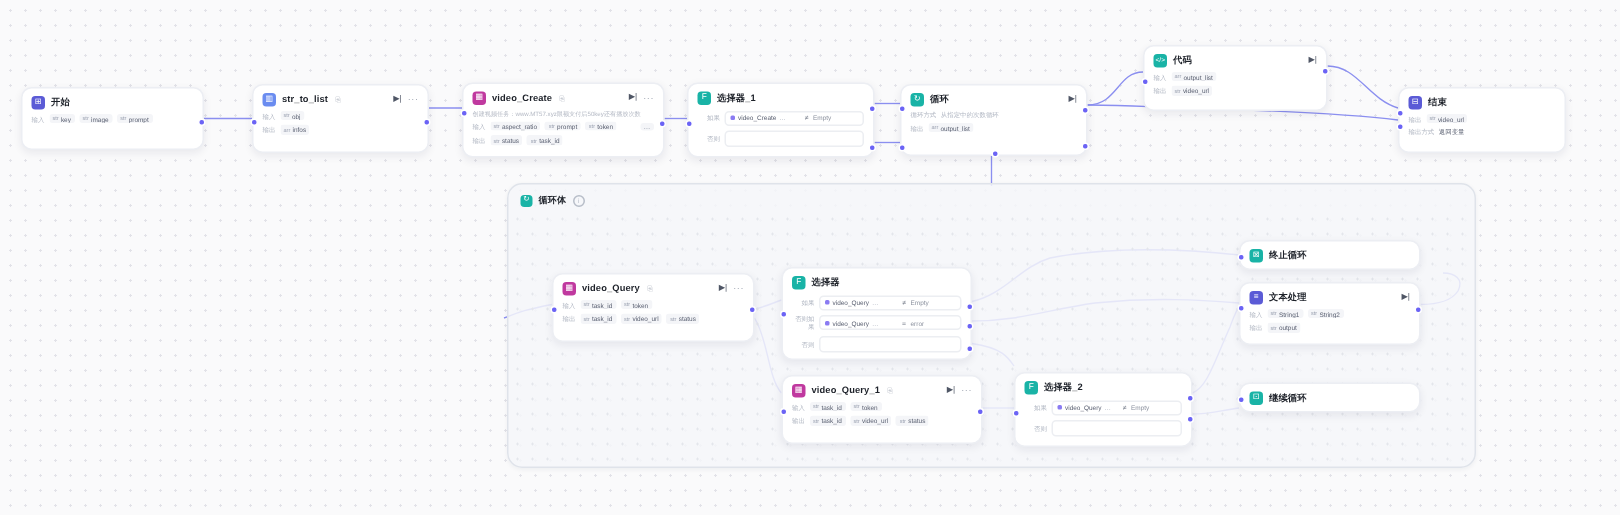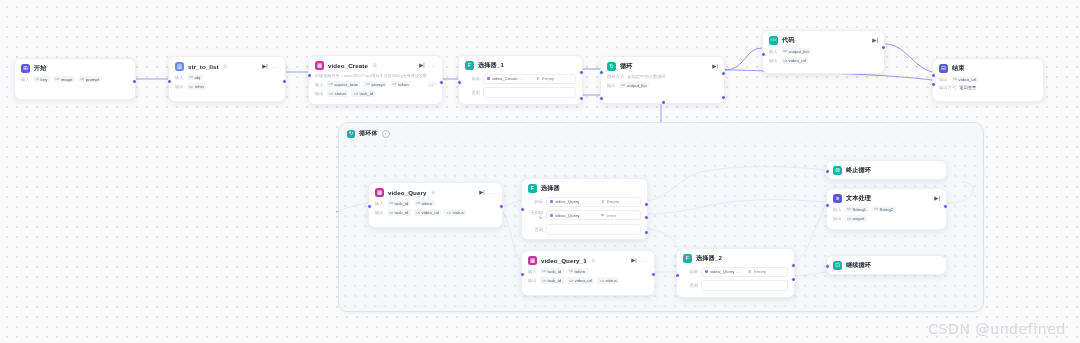--- a/index.html
+++ b/index.html
@@ -565,14 +565,13 @@
   </div>
 
   <div class="node mini-node" style="left:826px;top:255px;width:121px;height:20px;">
     <div class="node-head">
       <span class="n-ico" style="background:#19b3a6;">⊡</span>
       <span class="n-title">继续循环</span>
     </div>
     <span class="port l" style="top:8px;"></span>
   </div>
 
-  <div class="watermark">CSDN @undefined</div>
 </div>
 
 </body></html>

